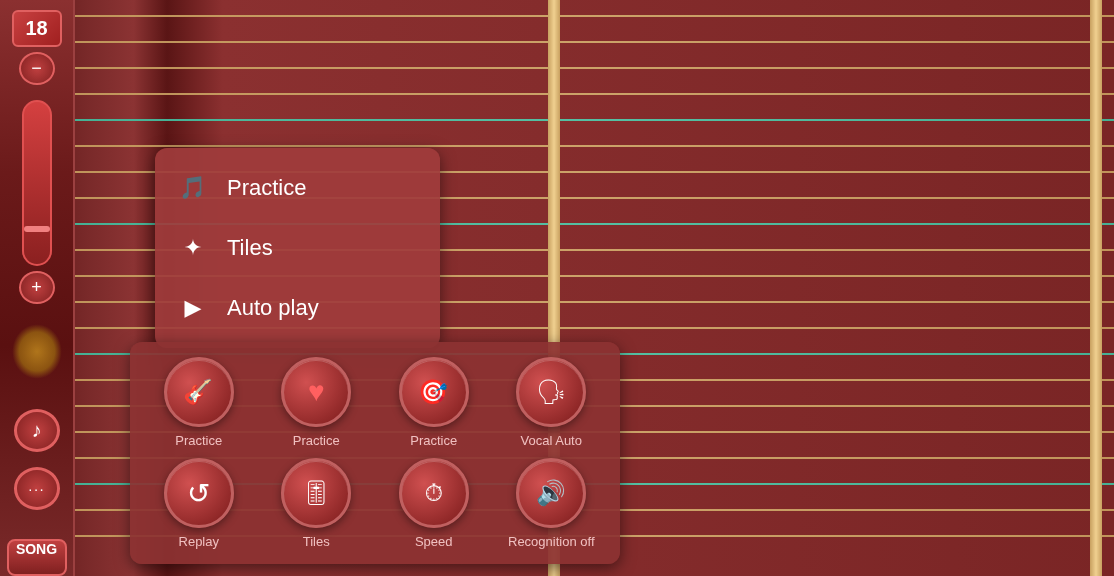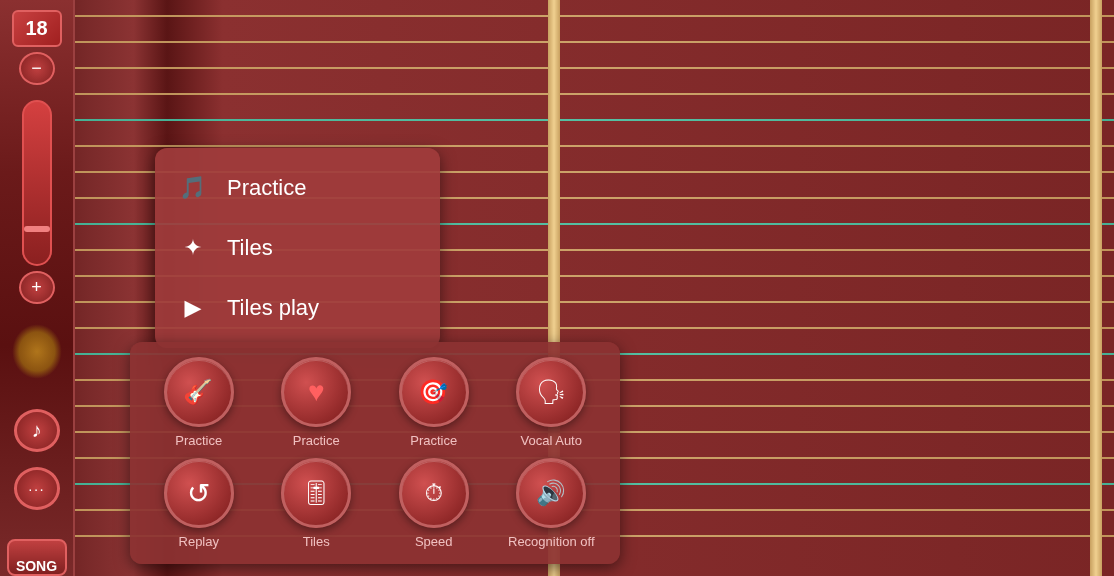--- a/index.html
+++ b/index.html
@@ -155,21 +155,21 @@
       letter-spacing: 1px;
     }
 
     .song-btn {
       width: 60px;
       height: 40px;
       background: linear-gradient(to bottom, #c04040, #802020);
       border: 2px solid #e06060;
       border-radius: 8px;
       display: flex;
-      align-items: flex-end;
+      align-items: flex-start;
       justify-content: center;
       margin-top: 29px;
       cursor: pointer;
       color: white;
       font-size: 14px;
       font-weight: bold;
     }
 
     
     .deco {
@@ -337,21 +337,21 @@
   <div class="mode-item">
     <div class="mode-icon">🎵</div>
     <span>Practice</span>
   </div>
   <div class="mode-item">
     <div class="mode-icon">✦</div>
     <span>Tiles</span>
   </div>
   <div class="mode-item">
     <div class="mode-icon">▶</div>
-    <span>Tiles play</span>
+    <span>Auto play</span>
   </div>
 </div>
 
 <div class="bottom-toolbar">
 
   <div class="toolbar-row">
     <div class="tool-item">
       <div class="tool-btn">
         <span style="font-size:24px;">🎸</span>
       </div>

